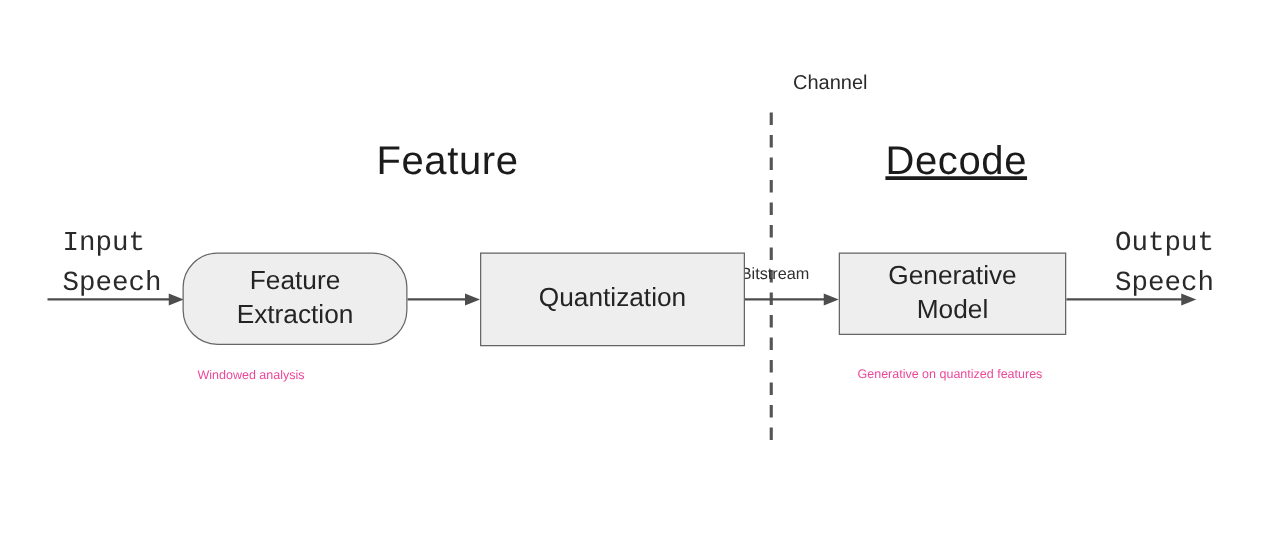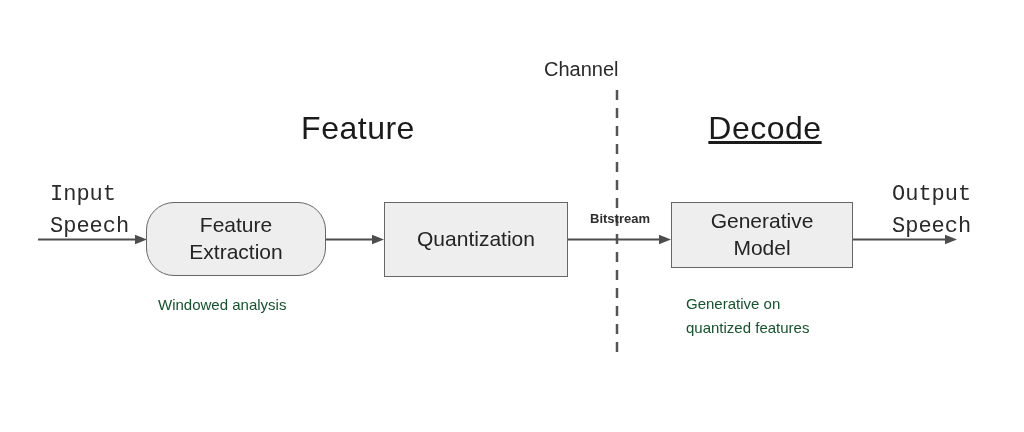--- a/index.html
+++ b/index.html
@@ -25,51 +25,50 @@
     text-align: center;
     width: 200px;
   }
   .io-label {
     font-size: 22px;
     line-height: 1.45;
     color: #2a2a2a;
     font-family: Liberation Mono, monospace;
   }
   .channel-label {
-    font-size: 20px;
+    font-size: 16px;
     color: #2a2a2a;
     width: 150px;
-    text-align: left;
+    text-align: right;
   }
   .bitstream-label {
     font-size: 13px;
     color: #2f2f2f;
     width: 120px;
     text-align: center;
-    font-weight: bold;
   }
   .block {
     box-sizing: border-box;
     background: #eeeeee;
     border: 1.5px solid #666666;
     display: flex;
     align-items: center;
     justify-content: center;
     text-align: center;
   }
   .block-label {
     font-size: 21px;
     line-height: 1.27;
     color: #242424;
     max-width: 132px;
   }
   .caption {
-    font-size: 15px;
+    font-size: 10px;
     line-height: 1.6;
-    color: #14532d;
+    color: #ec4899;
   }
 </style>
 </head>
 <body>
 
 <div id="canvas">
 
   <svg class="abs" style="left:0; top:0;" width="1024" height="432" viewBox="0 0 1024 432">
 
     <line x1="617" y1="90" x2="617" y2="357" stroke="#555555" stroke-width="2.5" stroke-dasharray="10 8"></line>
@@ -94,21 +93,21 @@
 
   <div class="abs io-label" style="left:50px; top:179px; width:84px;">Input Speech</div>
   <div class="abs io-label" style="left:892px; top:179px; width:90px;">Output Speech</div>
 
   <div class="abs bitstream-label" style="left:560px; top:211px;">Bitstream</div>
 
   <div class="abs block" style="left:146px; top:202px; width:180px; height:74px;border-radius:28px;">
     <div class="block-label">Feature Extraction</div>
   </div>
 
-  <div class="abs block" style="left:384px; top:202px; width:184px; height:75px;">
+  <div class="abs block" style="left:384px; top:202px; width:212px; height:75px;">
     <div class="block-label">Quantization</div>
   </div>
 
   <div class="abs block" style="left:671px; top:202px; width:182px; height:66px;">
     <div class="block-label">Generative Model</div>
   </div>
 
   <div class="abs caption" style="left:158px; top:293px;">Windowed analysis</div>
   <div class="abs caption" style="left:686px; top:292px; width:148px;">Generative on quantized features</div>
 

